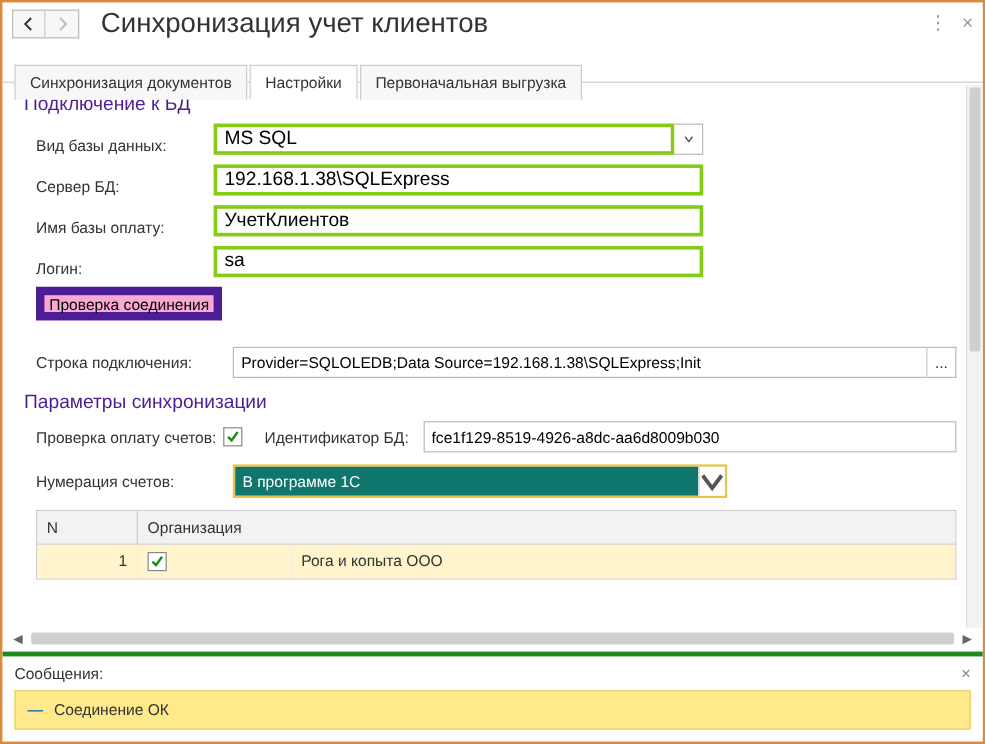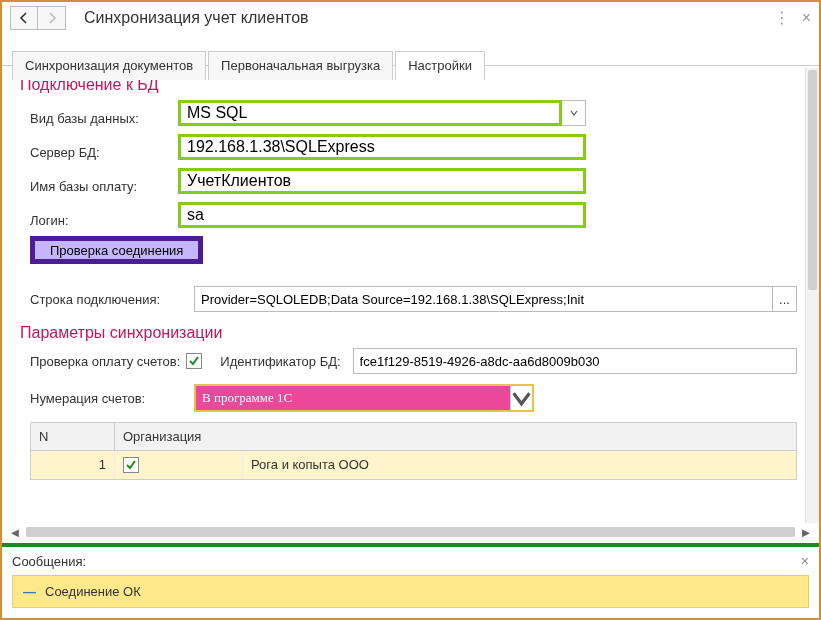--- a/index.html
+++ b/index.html
@@ -4,65 +4,65 @@
 <style>
   * { box-sizing: border-box; margin: 0; padding: 0; }
   html, body { width: 821px; height: 620px; font-family: Arial, sans-serif; font-size: 13px; color: #333; }
   body { border: 2px solid #d98b3a; background: #fff; display: flex; flex-direction: column; overflow: hidden; }
 
   
   .header { display: flex; align-items: center; padding: 4px 8px 6px 8px; }
   .nav-btn { width: 28px; height: 24px; border: 1px solid #bbb; background: #f7f7f7; display: flex; align-items: center; justify-content: center; cursor: pointer; }
   .nav-btn + .nav-btn { border-left: none; }
   .nav-btn svg { width: 12px; height: 12px; }
-  .header-title { font-size: 16px; margin-left: 18px; flex: 1; }
+  .header-title { font-size: 23px; margin-left: 18px; flex: 1; }
   .header-actions { display: flex; gap: 12px; align-items: center; color: #999; }
   .header-actions span { cursor: pointer; font-size: 16px; line-height: 1; }
 
   
   .tabs { display: flex; border-bottom: 1px solid #ccc; padding: 0 10px; }
   .tab { padding: 6px 12px; border: 1px solid transparent; border-bottom: none; cursor: pointer; color: #333; position: relative; top: 15px; background: #fff; }
   .tab + .tab { margin-left: 2px; }
   .tab.inactive { border-color: #ccc; background: #f7f7f7; }
   .tab.active { border-color: #ccc; background: #fff; border-bottom: 1px solid #fff; }
 
   
   .content-wrap { display: flex; flex: 1; min-height: 0; }
   .content { flex: 1; padding: 4px 8px 0 28px; overflow: hidden; }
   .vscroll { width: 14px; background: #f2f2f2; border-left: 1px solid #e0e0e0; position: relative; margin-top: 2px; }
   .vscroll .thumb { position: absolute; top: 2px; left: 2px; right: 2px; height: 220px; background: #cfcfcf; border-radius: 2px; }
 
-  .section-title { color: #be185d; font-size: 16px; margin: 6px 0 6px -10px; }
+  .section-title { color: #4c1d95; font-size: 16px; margin: 6px 0 6px -10px; }
 
   .form-row { display: flex; align-items: flex-end; margin-bottom: 8px; }
   .form-label { width: 148px; flex-shrink: 0; }
   .form-input { height: 26px; border: 3px solid #84cc16; padding: 0 6px; background: #fff; font-size: 16px; }
   .form-input.w408 { width: 408px; }
   .form-input.w384 { width: 384px; }
   .dd-btn { width: 24px; height: 26px; border: 1px solid #bbb; border-left: none; background: #fff; display:flex; align-items:center; justify-content:center; cursor:pointer; }
   .dd-btn svg { width: 8px; height: 8px; }
 
-  .check-btn { height: 28px; border: 5px solid #4c1d95; background: #c4b5fd; padding: 0 15px; cursor: pointer; font-size: 13px; }
+  .check-btn { height: 28px; border: 7px solid #4c1d95; background: #f9a8d4; padding: 0 4px; cursor: pointer; font-size: 13px; }
 
   .conn-str-row { display: flex; align-items: center; margin-top: 22px; }
   .conn-str-row .lbl { width: 164px; flex-shrink: 0; }
   .conn-str-input { flex: 1; height: 26px; border: 1px solid #bbb; padding: 0 6px; background:#fff; font-size:13px; }
   .conn-str-ell { width: 24px; height: 26px; border: 1px solid #bbb; border-left: none; background:#fff; cursor:pointer; display:flex; align-items:center; justify-content:center; }
 
   .sync-row { display: flex; align-items: center; margin-bottom: 10px; gap: 6px; }
   .chk { width: 16px; height: 16px; border: 1px solid #888; display:flex; align-items:center; justify-content:center; cursor:pointer; background:#fff; }
   .chk svg { width: 12px; height: 12px; }
   .chk.green svg path { stroke: #1a8c1a; }
 
   .id-input { flex: 1; height: 26px; border: 1px solid #bbb; padding: 0 6px; background:#fff; font-size:13px; }
 
   .num-row { display: flex; align-items: center; margin-bottom: 10px; }
   .num-row .lbl { width: 164px; flex-shrink: 0; }
   .num-select-wrap { display: flex; border: 2px solid #e8c24a; }
-  .num-select { height: 24px; width: 314px; padding: 0 6px; background: #ec4899; color: #fff; font-size: 13px; display:flex; align-items:center; border: none; font-family: Liberation Serif, serif; }
+  .num-select { height: 24px; width: 386px; padding: 0 6px; background: #0f766e; color: #fff; font-size: 13px; display:flex; align-items:center; border: none; }
   .num-dd { width: 22px; background:#fff; border-left: 1px solid #ccc; display:flex; align-items:center; justify-content:center; cursor:pointer; }
 
   
   .table { border: 1px solid #ccc; width: 100%; }
   .table-head { display: flex; background: #f2f2f2; border-bottom: 1px solid #ccc; }
   .th, .td { padding: 6px 8px; font-size: 13px; }
   .th { border-right: 1px solid #ccc; }
   .th.n { width: 84px; }
   .th.sync { width: 128px; }
   .th.org { flex: 1; border-right: none; }
@@ -102,22 +102,22 @@
   </div>
   <div class="header-title">Синхронизация учет клиентов</div>
   <div class="header-actions">
     <span>⋮</span>
     <span>×</span>
   </div>
 </div>
 
 <div class="tabs">
   <div class="tab inactive">Синхронизация документов</div>
+  <div class="tab active">Настройки</div>
   <div class="tab inactive">Первоначальная выгрузка</div>
-  <div class="tab active">Настройки</div>
 </div>
 
 <div class="content-wrap">
   <div class="content">
 
     <div class="section-title">Подключение к БД</div>
 
     <div class="form-row">
       <div class="form-label">Вид базы данных:</div>
       <input class="form-input w384" readonly="" value="MS SQL" style="">

